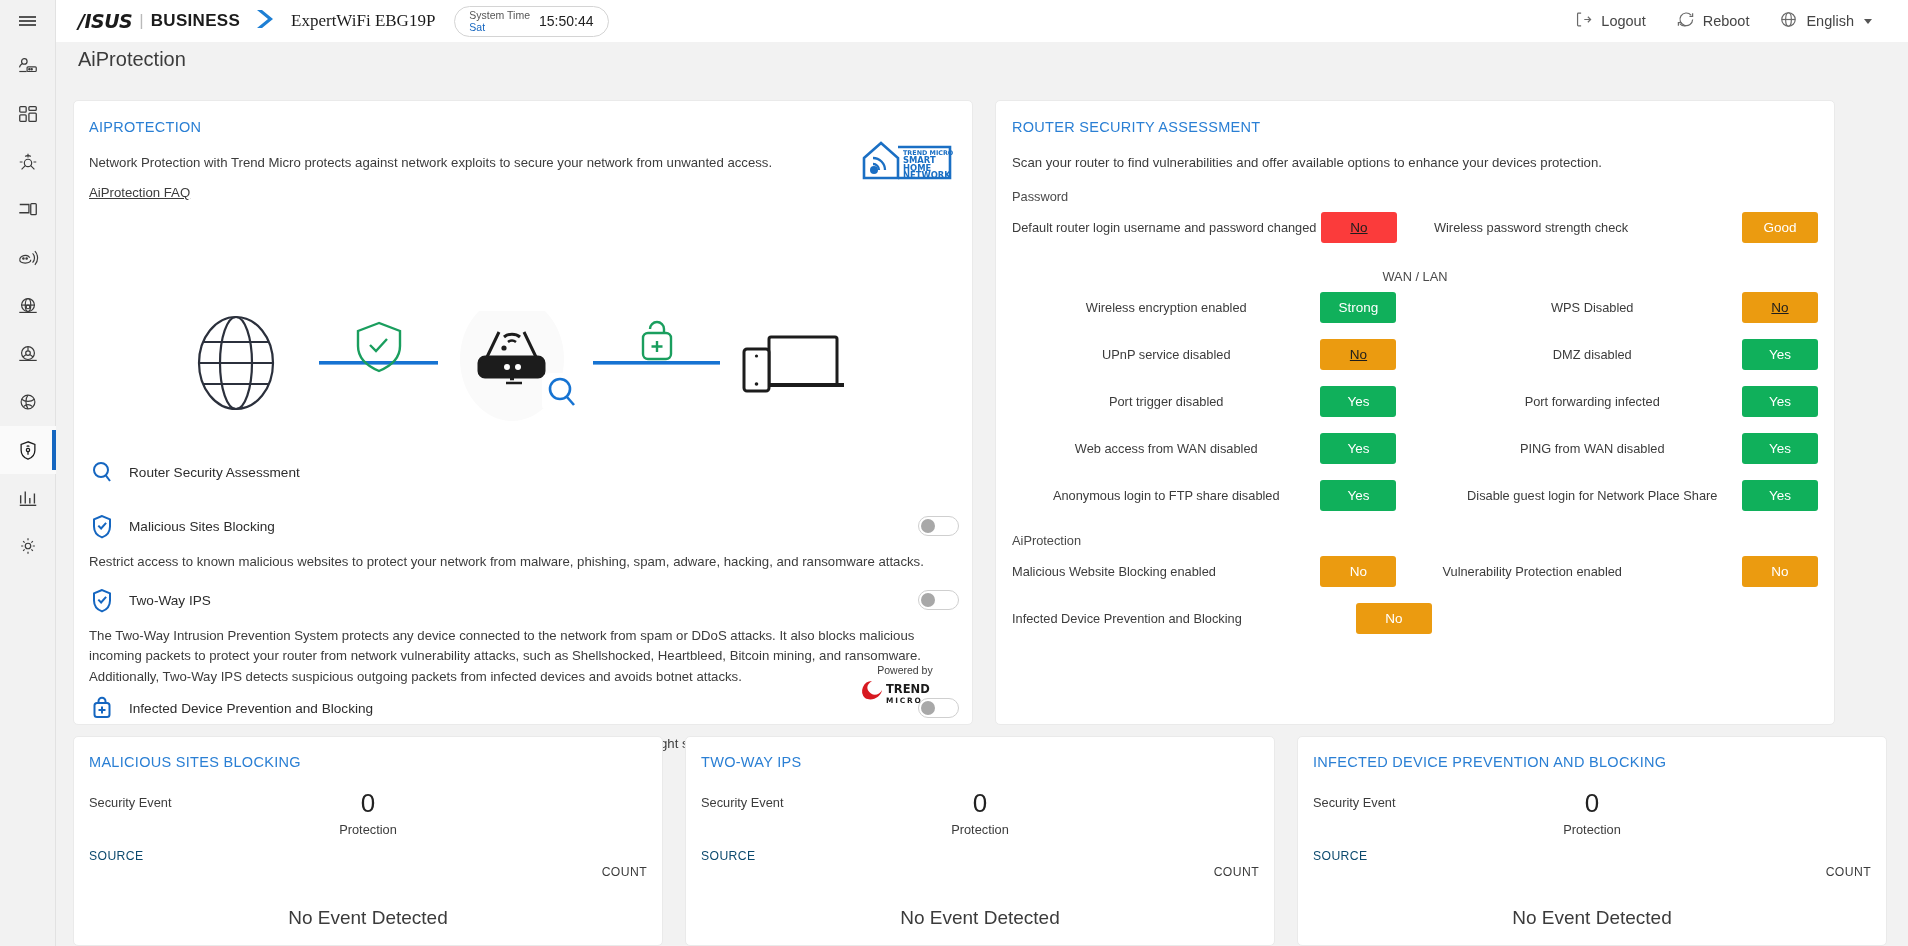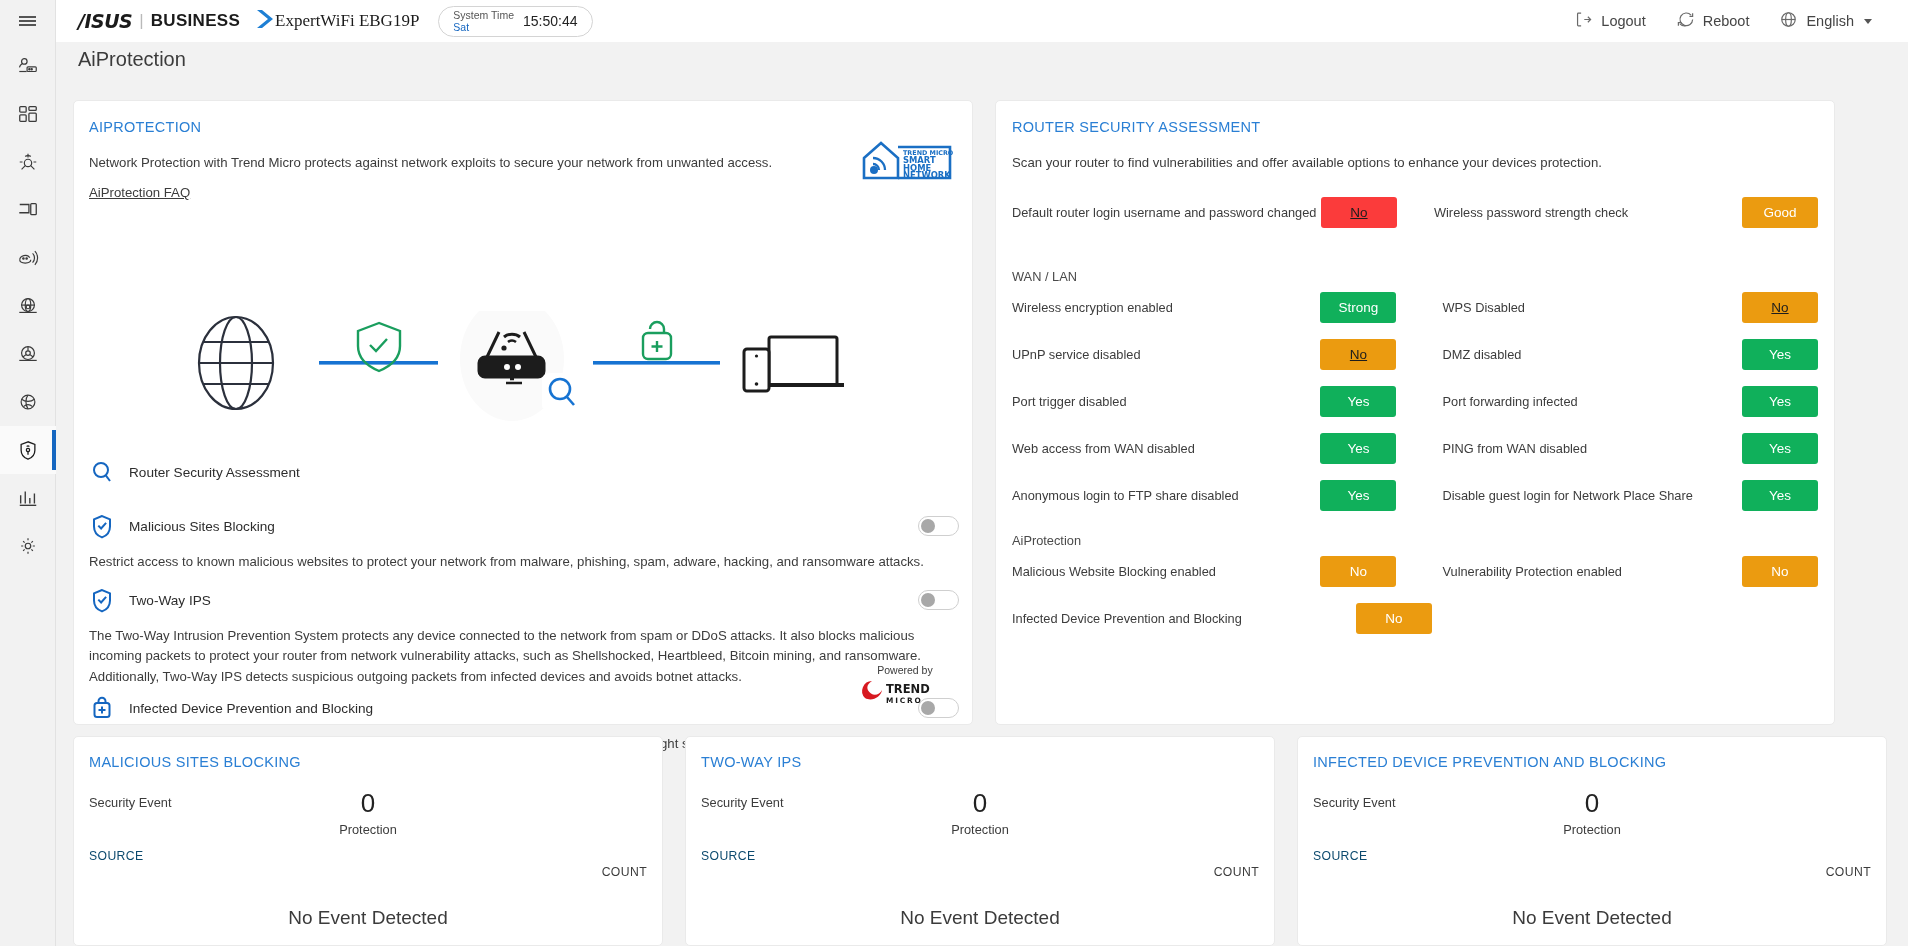--- a/index.html
+++ b/index.html
@@ -33,21 +33,21 @@
     background: #fff; display: flex; align-items: center;
   }
   .logo-wrap { display: flex; align-items: center; margin-left: 22px; }
   .asus-mark {
     font-family: "DejaVu Sans", sans-serif; font-weight: bold; font-style: italic;
     font-size: 19px; letter-spacing: -0.5px; color: #1b1b1b;
   }
   .asus-bar { color: #b9b9b9; font-size: 17px; margin: 0 7px; font-weight: 300; }
   .asus-biz { font-weight: bold; font-size: 17px; letter-spacing: 0.3px; color: #1b1b1b; }
   .chev { margin-left: 13px; }
-  .model { font-size: 17px; color: #1b1b1b; font-family: "Liberation Serif", serif; }
+  .model { margin-left: 16px; font-size: 17px; color: #1b1b1b; font-family: "Liberation Serif", serif; }
   .systime {
     margin-left: 19px; border: 1px solid #d4d4d4; border-radius: 20px;
     height: 31px; padding: 0 14px; display: flex; align-items: center; gap: 9px;
   }
   .st-left { line-height: 1.15; }
   .st-label { font-size: 10.5px; color: #555; display: block; }
   .st-day { font-size: 10.5px; color: #1566c0; display: block; }
   .st-clock { font-size: 14px; color: #222; }
   .hdr-right { margin-left: auto; display: flex; align-items: center; gap: 6px; padding-right: 24px; }
   .hdr-btn {
@@ -452,29 +452,30 @@
       <text x="28" y="25" font-family="DejaVu Sans, sans-serif" font-size="7.4" font-weight="bold" letter-spacing="1.8" fill="#1b1b1b">MICRO</text>
     </svg>
   </div>
 </div>
 
 <div class="card" id="card-assessment">
   <div class="card-title" id="rs-title">ROUTER SECURITY ASSESSMENT</div>
   <div class="desc" id="rs-desc">Scan your router to find vulnerabilities and offer available options to enhance your devices protection.</div>
 
   <div class="rs-grid" style="top:88px;">
+    <div class="grp-label">Password</div>
     <div class="rs-row">
       <span class="rs-lbl c1">Default router login username and password changed</span>
       <span class="badge red link">No</span>
       <span class="rs-lbl c2" style="padding-left:37px;">Wireless password strength check</span>
       <span class="badge orange">Good</span>
     </div>
   </div>
 
-  <div class="rs-grid" style="top:168px;">
+  <div class="rs-grid" style="top:168px;text-align:center;">
     <div class="grp-label">WAN / LAN</div>
 
     <div class="rs-row">
       <span class="rs-lbl c1">Wireless encryption enabled</span>
       <span class="badge green">Strong</span>
       <span class="rs-lbl c2" style="padding-left:46px;">WPS Disabled</span>
       <span class="badge orange link">No</span>
     </div>
 
     <div class="rs-row">

